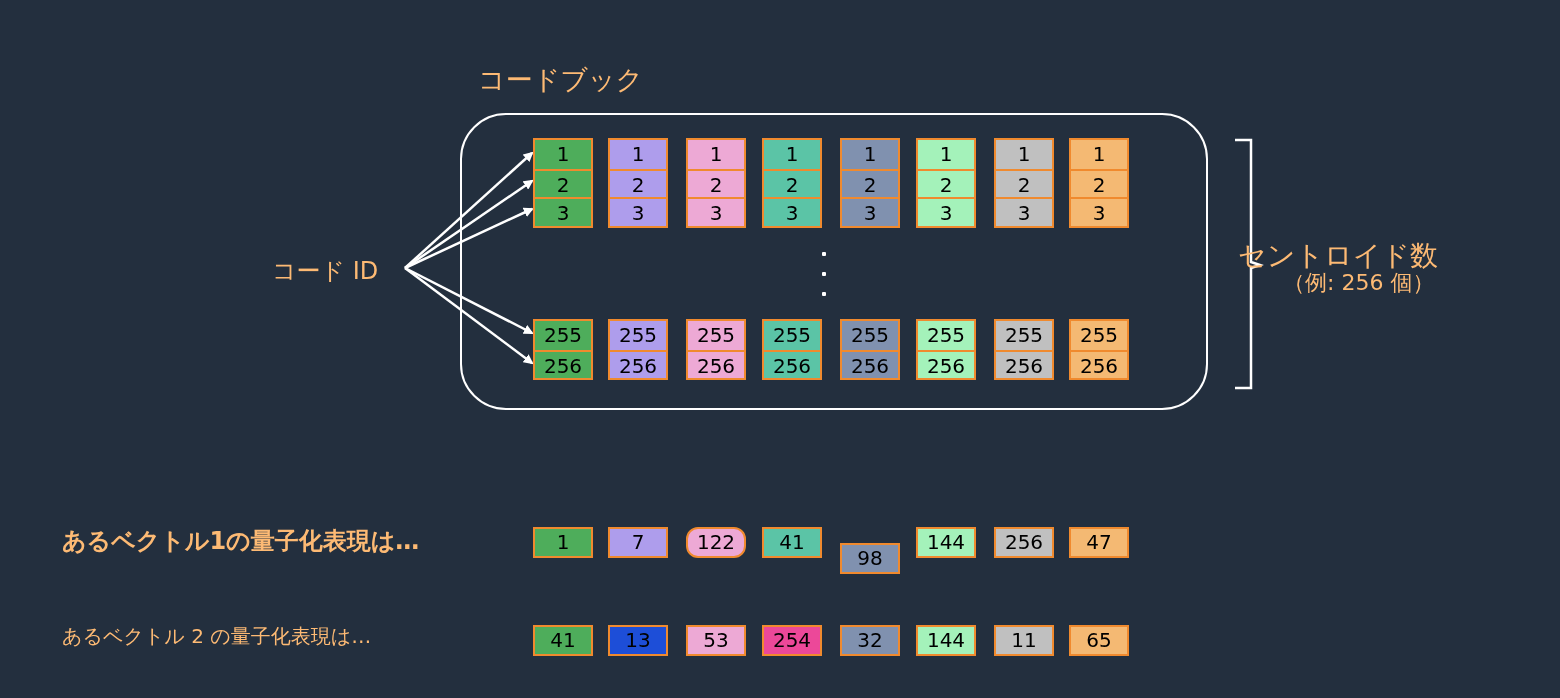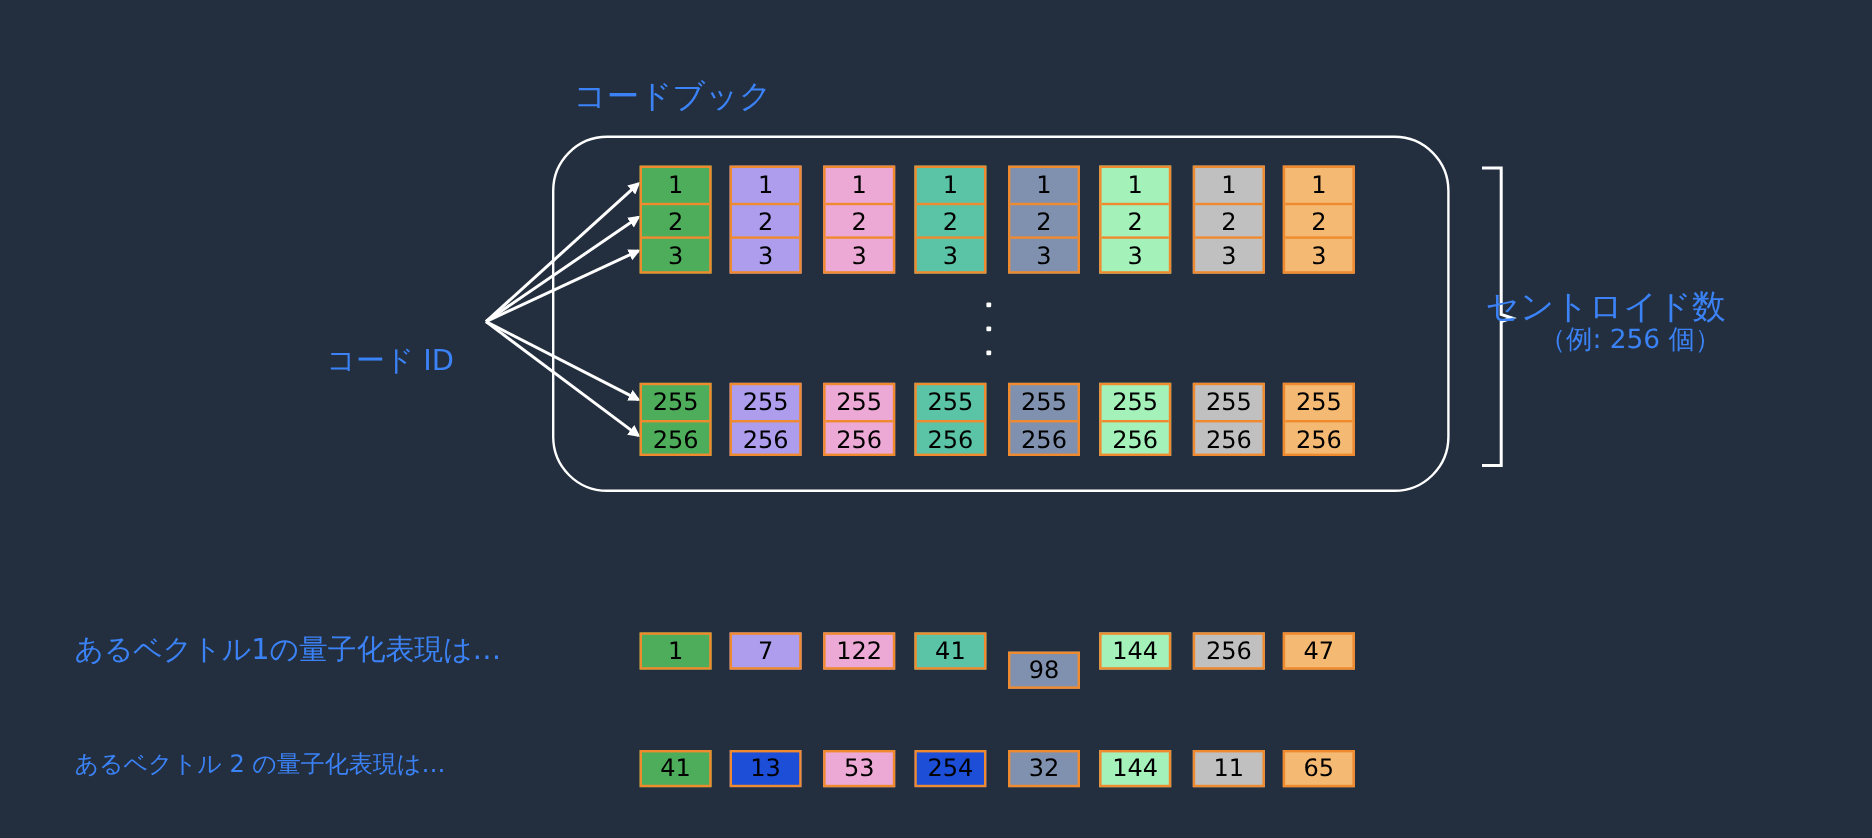--- a/index.html
+++ b/index.html
@@ -1,21 +1,21 @@
 <!DOCTYPE html>
 <html><head>
 <meta charset="utf-8">
 <style>
   html, body { margin: 0; padding: 0; }
   body {
     width: 1560px; height: 698px; background: #232F3E; position: relative; overflow: hidden;
     font-family: "DejaVu Sans", "Liberation Sans", sans-serif; color: #ffffff;
   }
   .abs { position: absolute; }
-  .label { color: #3b82f6; font-size: 25px; white-space: nowrap; }
+  .label { color: #fdba74; font-size: 25px; white-space: nowrap; }
   .codebook-frame {
     position: absolute; left: 460px; top: 113px; width: 748px; height: 297px;
     border: 2.5px solid #ffffff; border-radius: 46px; box-sizing: border-box;
   }
   .col { position: absolute; width: 60px; box-sizing: border-box; border: 2px solid #F08A2E; }
   .cell {
     box-sizing: border-box; height: 28.5px; line-height: 28px; text-align: center;
     color: #000; font-size: 20px;
   }
   .cell + .cell { border-top: 2px solid #F08A2E; }
@@ -26,21 +26,21 @@
   .dot { position: absolute; width: 4px; height: 4px; background: #fff; border-radius: 1px; }
   svg.overlay { position: absolute; left: 0; top: 0; }
 </style>
 </head>
 <body>
 
 <div class="abs label" style="left:478px; top:62px; font-size:27px;">コードブック</div>
 
 <div class="codebook-frame"></div>
 
-<div class="abs label" style="left:272px; top:255px; font-size:24px;margin-top:29px;">コード ID</div>
+<div class="abs label" style="left:272px; top:255px; font-size:24px;">コード ID</div>
 
 <svg class="overlay" width="1560" height="698">
   <defs>
     <marker id="ah" markerWidth="10" markerHeight="10" refX="8" refY="5" orient="auto" markerUnits="userSpaceOnUse">
       <path d="M0,0 L10,5 L0,10 z" fill="#fff"></path>
     </marker>
   </defs>
   <g stroke="#fff" stroke-width="2.5" fill="none">
     <line x1="405" y1="268" x2="532" y2="153" marker-end="url(#ah)"></line>
     <line x1="405" y1="268" x2="532" y2="181" marker-end="url(#ah)"></line>
@@ -130,31 +130,31 @@
     <div class="col" style="left: 1069px; top: 319px; background: rgb(244, 185, 115);">
       <div class="cell">255</div>
       <div class="cell">256</div>
     </div>
   </div>
 
 <div class="abs label" style="left:1238px; top:237px; font-size:28px;">セントロイド数</div>
 <div class="abs label" style="left:1283px; top:268px; font-size:22px;">（例: 256 個）</div>
 
 <div id="qrows">
-    <div class="abs label" style="left: 62px; top: 525px; font-size: 24px;">あるベクトル1の量子化表現は…</div>
+    <div class="abs label" style="left: 62px; top: 525px; font-size: 24px; font-weight: bold;">あるベクトル1の量子化表現は…</div>
     <div class="qbox" style="left: 533px; top: 527px; background: rgb(78, 173, 91);">1</div>
     <div class="qbox" style="left: 608px; top: 527px; background: rgb(174, 157, 236);">7</div>
-    <div class="qbox" style="left: 686px; top: 527px; background: rgb(237, 169, 213);">122</div>
+    <div class="qbox" style="left: 686px; top: 527px; background: rgb(237, 169, 213); border-radius: 12px;">122</div>
     <div class="qbox" style="left: 762px; top: 527px; background: rgb(91, 196, 166);">41</div>
     <div class="qbox" style="left: 840px; top: 527px; background: rgb(128, 145, 175); margin-top: 16px;">98</div>
     <div class="qbox" style="left: 916px; top: 527px; background: rgb(164, 242, 186);">144</div>
     <div class="qbox" style="left: 994px; top: 527px; background: rgb(192, 192, 192);">256</div>
     <div class="qbox" style="left: 1069px; top: 527px; background: rgb(244, 185, 115);">47</div>
     <div class="abs label" style="left: 62px; top: 623px; font-size: 20px;">あるベクトル 2 の量子化表現は…</div>
     <div class="qbox" style="left: 533px; top: 625px; background: rgb(78, 173, 91);">41</div>
     <div class="qbox" style="left: 608px; top: 625px; background: #1d4ed8;">13</div>
     <div class="qbox" style="left: 686px; top: 625px; background: rgb(237, 169, 213);">53</div>
-    <div class="qbox" style="left: 762px; top: 625px; background: #1d4ed8;">254</div>
+    <div class="qbox" style="left: 762px; top: 625px; background: #ec4899;">254</div>
     <div class="qbox" style="left: 840px; top: 625px; background: rgb(128, 145, 175);">32</div>
     <div class="qbox" style="left: 916px; top: 625px; background: rgb(164, 242, 186);">144</div>
     <div class="qbox" style="left: 994px; top: 625px; background: rgb(192, 192, 192);">11</div>
     <div class="qbox" style="left: 1069px; top: 625px; background: rgb(244, 185, 115);">65</div>
   </div>
 
 </body></html>

